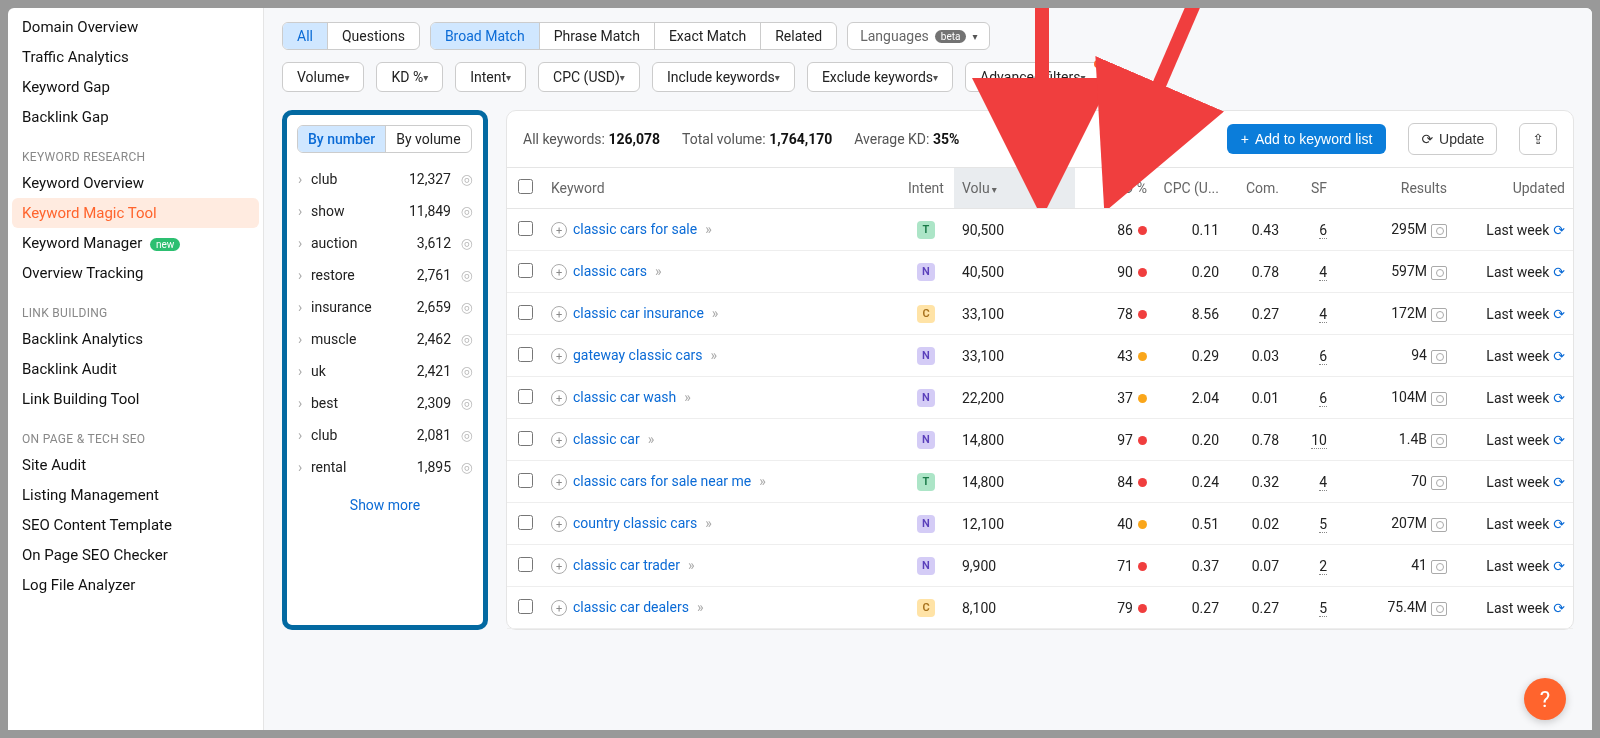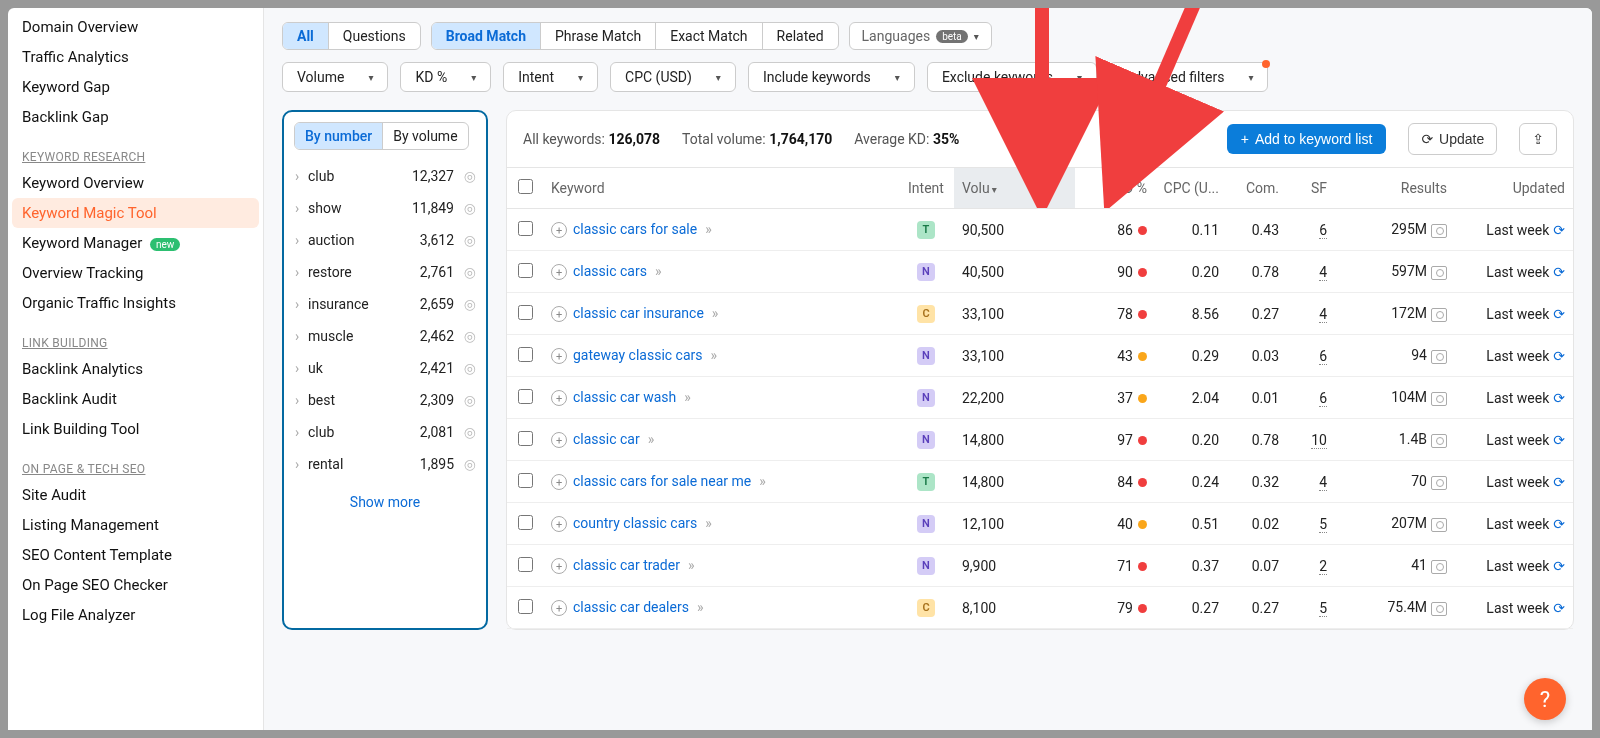--- a/index.html
+++ b/index.html
@@ -39,21 +39,20 @@
     color: #ff642d;
     border-radius: 6px;
     margin: 0 4px;
     padding-left: 10px;
   }
   .side-heading {
     font-size: 12px;
     color: #888;
     padding: 18px 14px 4px 14px;
     letter-spacing: 0.3px;
-    text-decoration: underline;
   }
   .badge-new {
     background: #2dbf71;
     color: #fff;
     font-size: 10px;
     padding: 1px 6px;
     border-radius: 10px;
     margin-left: 4px;
     vertical-align: middle;
   }
@@ -83,21 +82,21 @@
   .seg {
     padding: 5px 14px;
     font-size: 14px;
     cursor: pointer;
     border-right: 1px solid #ccc;
   }
   .seg:last-child { border-right: none; }
   .seg.active {
     background: #d0e7ff;
     color: #0b6bd6;
-    font-weight: 700;
+    font-weight: 400;
   }
   .lang-box {
     display: inline-flex;
     align-items: center;
     gap: 6px;
     border: 1px solid #ccc;
     border-radius: 6px;
     background: #fff;
     padding: 5px 12px;
     color: #666;
@@ -114,21 +113,21 @@
 
   .filter-row {
     margin-top: 12px;
     display: flex;
     gap: 12px;
     flex-wrap: wrap;
   }
   .filter-btn {
     display: inline-flex;
     align-items: center;
-    gap: 24px;
+    gap: 0;
     border: 1px solid #ccc;
     background: #fff;
     border-radius: 6px;
     padding: 6px 14px;
     font-size: 14px;
     cursor: pointer;
   }
   .adv-filters { position: relative; }
   .adv-filters .dot {
     position: absolute;
@@ -142,21 +141,21 @@
   .content-split {
     display: flex;
     gap: 18px;
     margin-top: 18px;
   }
 
   
   .groups-panel {
     width: 206px;
     background: #fff;
-    border: 2px solid #0369a1;
+    border: 5px solid #0369a1;
     border-radius: 10px;
     padding-bottom: 10px;
   }
   .groups-tabs {
     display: inline-flex;
     border: 1px solid #ccc;
     border-radius: 6px;
     overflow: hidden;
     margin: 10px;
   }
@@ -370,21 +369,20 @@
     <div class="side-item">Backlink Gap</div>
 
     <div class="side-heading">KEYWORD RESEARCH</div>
     <div class="side-item">Keyword Overview</div>
     <div class="side-item active">Keyword Magic Tool</div>
     <div class="side-item">
       <span>Keyword Manager</span>
       <span class="badge-new">new</span>
     </div>
     <div class="side-item">Overview Tracking</div>
-    <div class="side-item">Organic Traffic Insights</div>
 
     <div class="side-heading">LINK BUILDING</div>
     <div class="side-item">Backlink Analytics</div>
     <div class="side-item">Backlink Audit</div>
     <div class="side-item">Link Building Tool</div>
 
     <div class="side-heading">ON PAGE &amp; TECH SEO</div>
     <div class="side-item">Site Audit</div>
     <div class="side-item">Listing Management</div>
     <div class="side-item">SEO Content Template</div>

